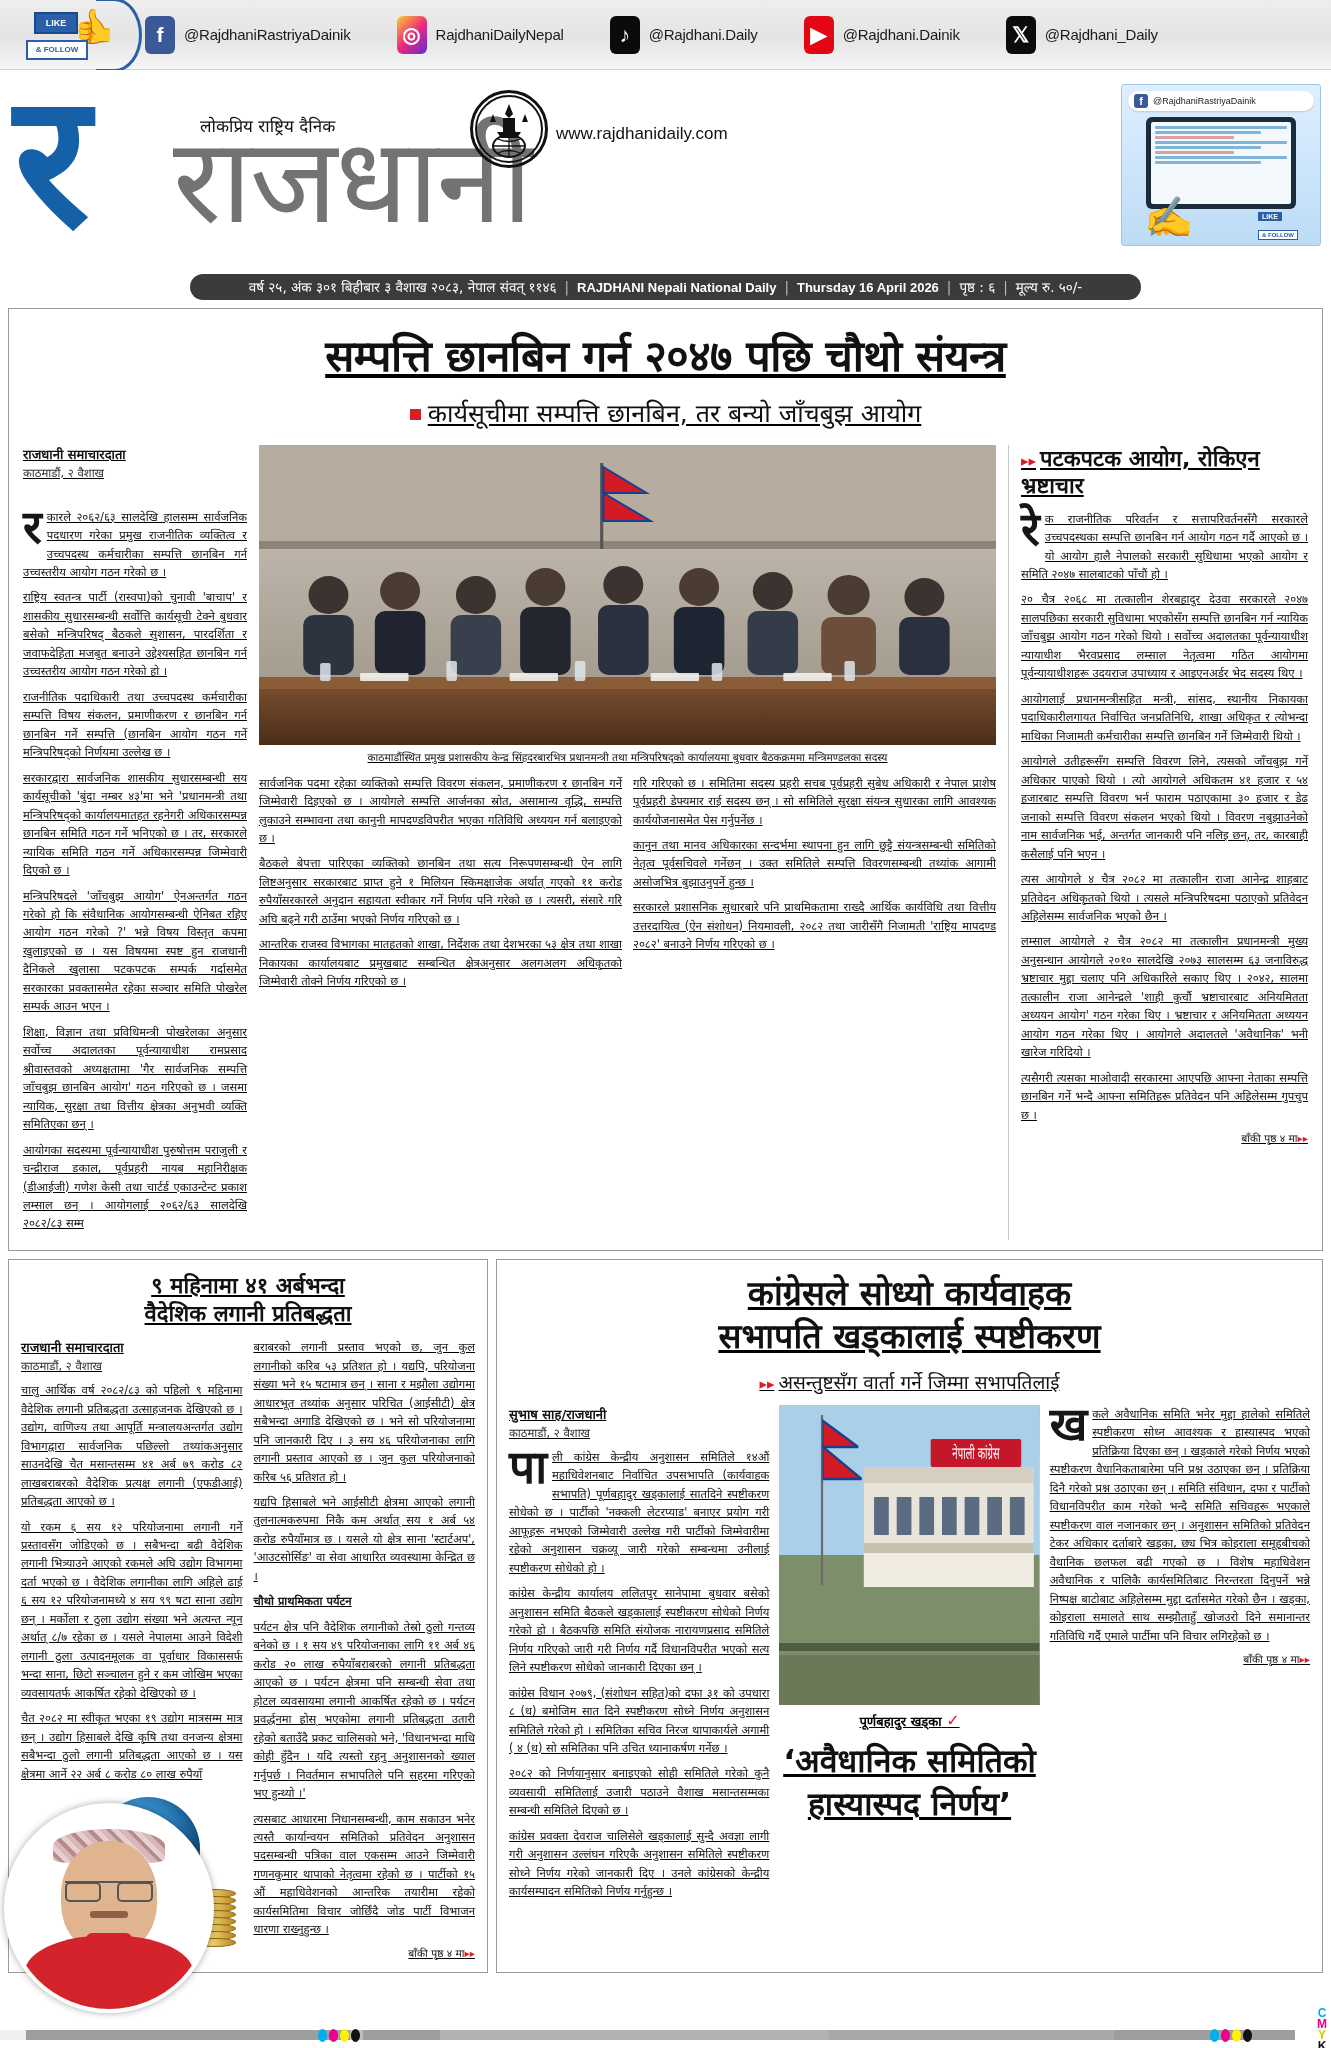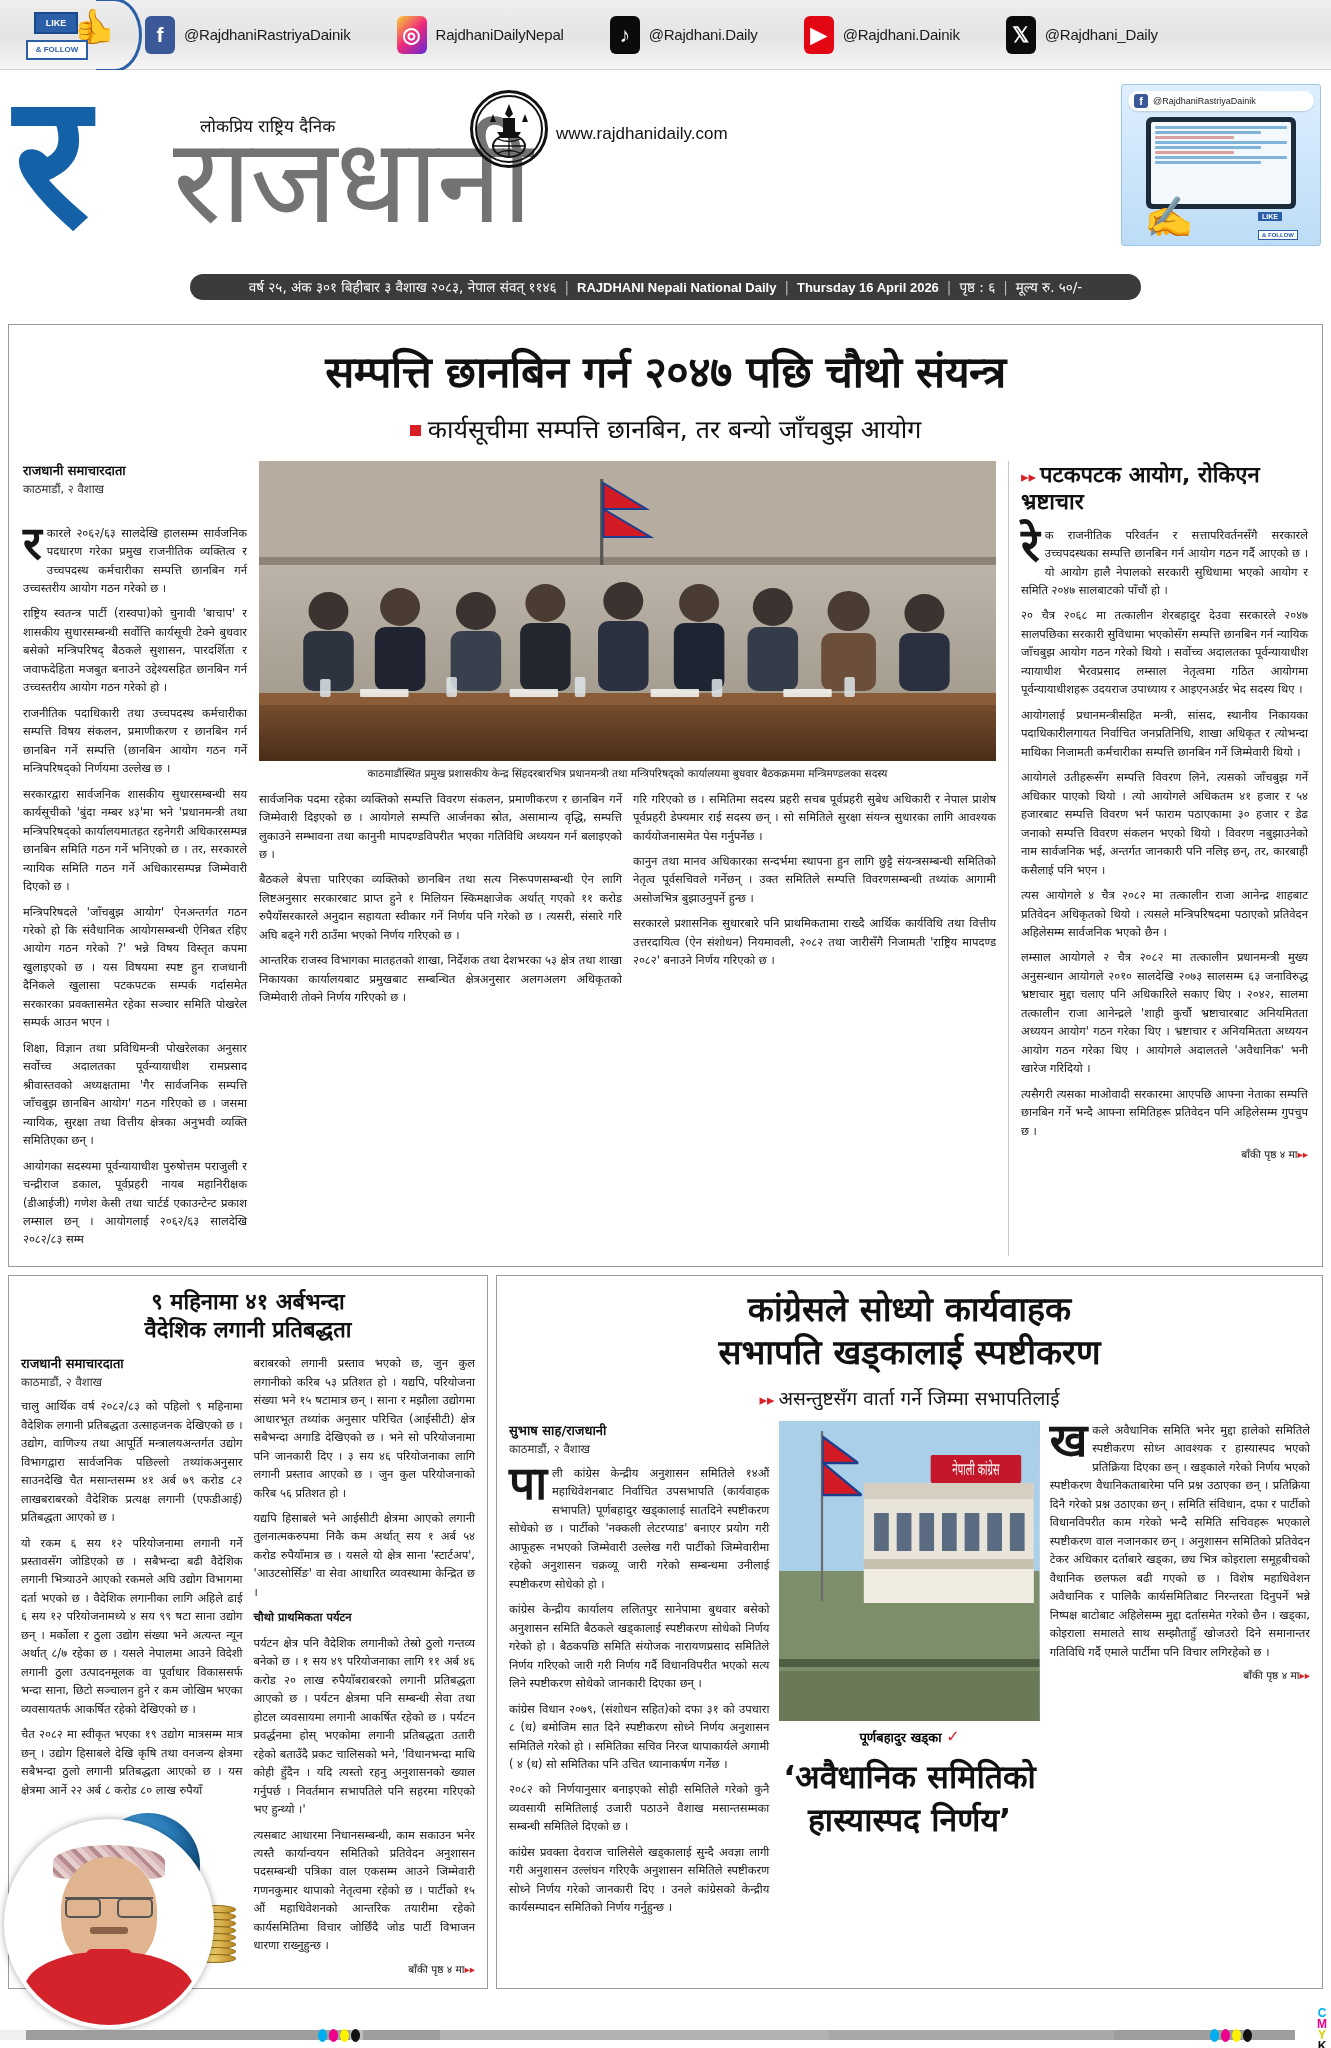--- a/index.html
+++ b/index.html
@@ -127,21 +127,21 @@
     height: 26px; background:#3b3b3b; color:#fff;
     border-radius:13px;
     display:flex; align-items:center; justify-content:center; gap:8px;
     font-size:13.5px; font-family:"DejaVu Sans",sans-serif;
     white-space:nowrap;
   }
   .info-bar .sep { color:#bbb; }
   .info-en { font-family:"Liberation Sans",sans-serif; font-weight:bold; font-size:13px;}
 
   
-  .page { position:relative; margin:24px 8px 0 8px; }
+  .page { position:relative; margin:8px 8px 0 8px;text-decoration:underline; }
   .box { border:1px solid #9a9a9a; background:#fff; }
 
   
   .lead { padding:14px 14px 10px 14px; position:relative; }
   .lead-hed {
     text-align:center; font-size:43px; line-height:1.2; font-weight:bold;
     color:#111; font-family:"DejaVu Sans",sans-serif; letter-spacing:-0.5px;
     margin-top:8px;
   }
   .lead-sub {

